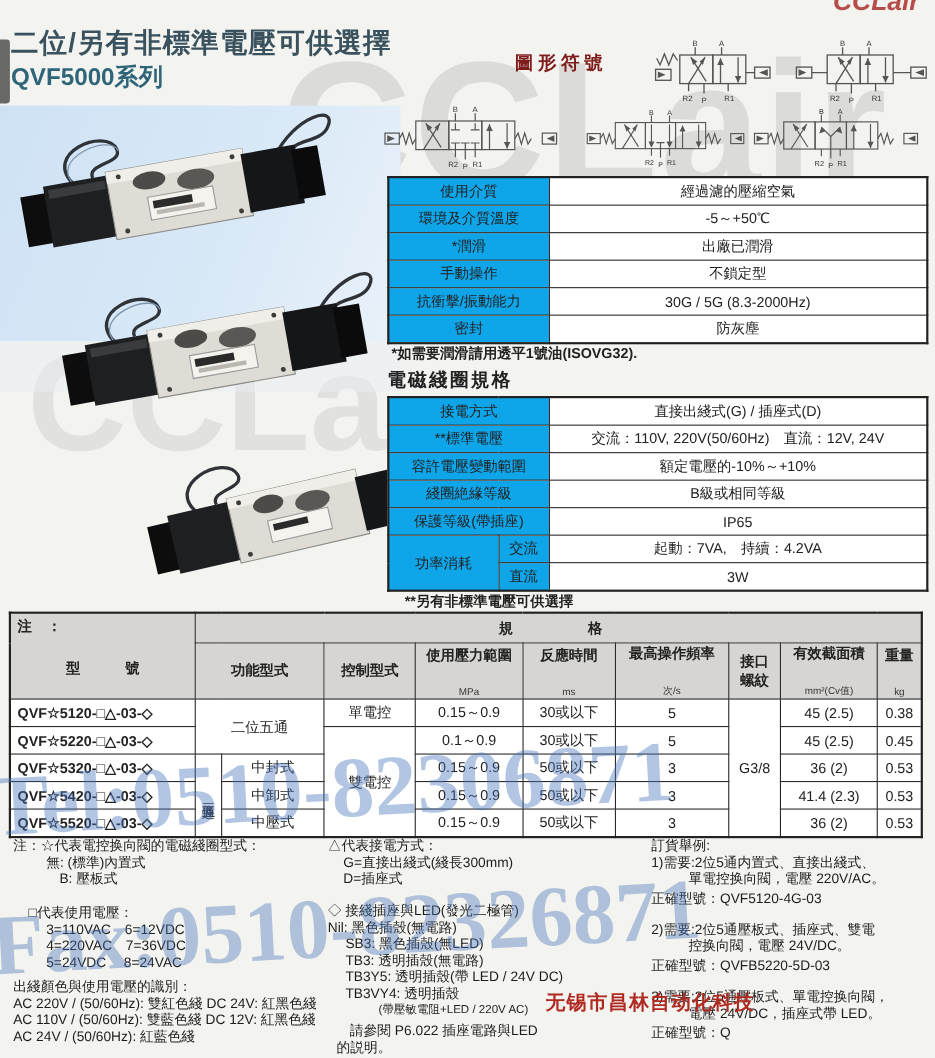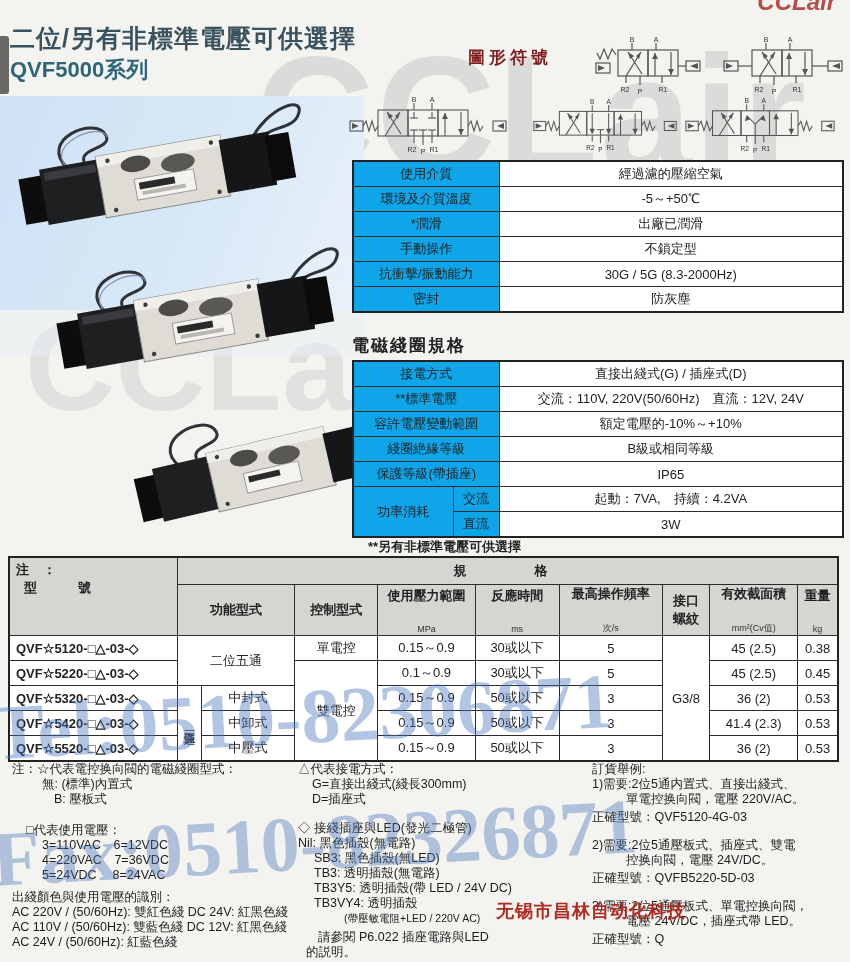--- a/index.html
+++ b/index.html
@@ -51,21 +51,21 @@
   .fn2{left:368px;top:538px;}
 
   .main{left:8px;top:556px;width:831px;border:2px solid #222;}
   .main th{background:#d6d5d2;font-weight:bold;}
   .main td{height:24px;background:#fff;}
   .main .hr1 th{height:26px;letter-spacing:14px;}
   .main .hr2 th{height:44px;letter-spacing:0;}
   .unit{font-size:9px;font-weight:normal;color:#333;margin-top:19px;}
   .model-h{vertical-align:top;text-align:left;}
   .note-lab{font-size:13px;padding:3px 0 0 6px;font-weight:bold;}
-  .model-lab{font-weight:bold;letter-spacing:14px;margin-top:0;padding-left:14px;}
+  .model-lab{text-align:center;font-weight:bold;letter-spacing:14px;margin-top:20px;padding-left:14px;}
   .mcell{text-align:left;padding-left:6px;background:#dcdbd8;font-weight:bold;letter-spacing:0;}
   .vtext{writing-mode:vertical-rl;text-orientation:upright;letter-spacing:1px;font-size:12px;line-height:22px;}
 
   
   .notes{position:absolute;top:762px;z-index:2;font-size:12.5px;line-height:15px;color:#1c1c1c;}
   .nc1{left:12px;width:345px;}
   .nc2{left:298px;width:292px;}
   .nc3{left:592px;width:254px;}
   .notes div{white-space:nowrap;}
 </style>
@@ -358,20 +358,21 @@
     <tr>
           <td class="gray">抗衝擊/振動能力</td>
           <td>30G / 5G (8.3-2000Hz)</td>
         </tr>
     <tr>
           <td class="gray">密封</td>
           <td>防灰塵</td>
         </tr>
   </tbody>
     </table>
+  <div class="fn fn1">*如需要潤滑請用透平1號油(ISOVG32).</div>
 
   <div class="coil-head">電磁綫圈規格</div>
   <table class="coil">
     <colgroup>
         <col style="width:100px">
         <col style="width:46px">
         <col style="width:344px">
       </colgroup>
     <tbody>
         <tr>

